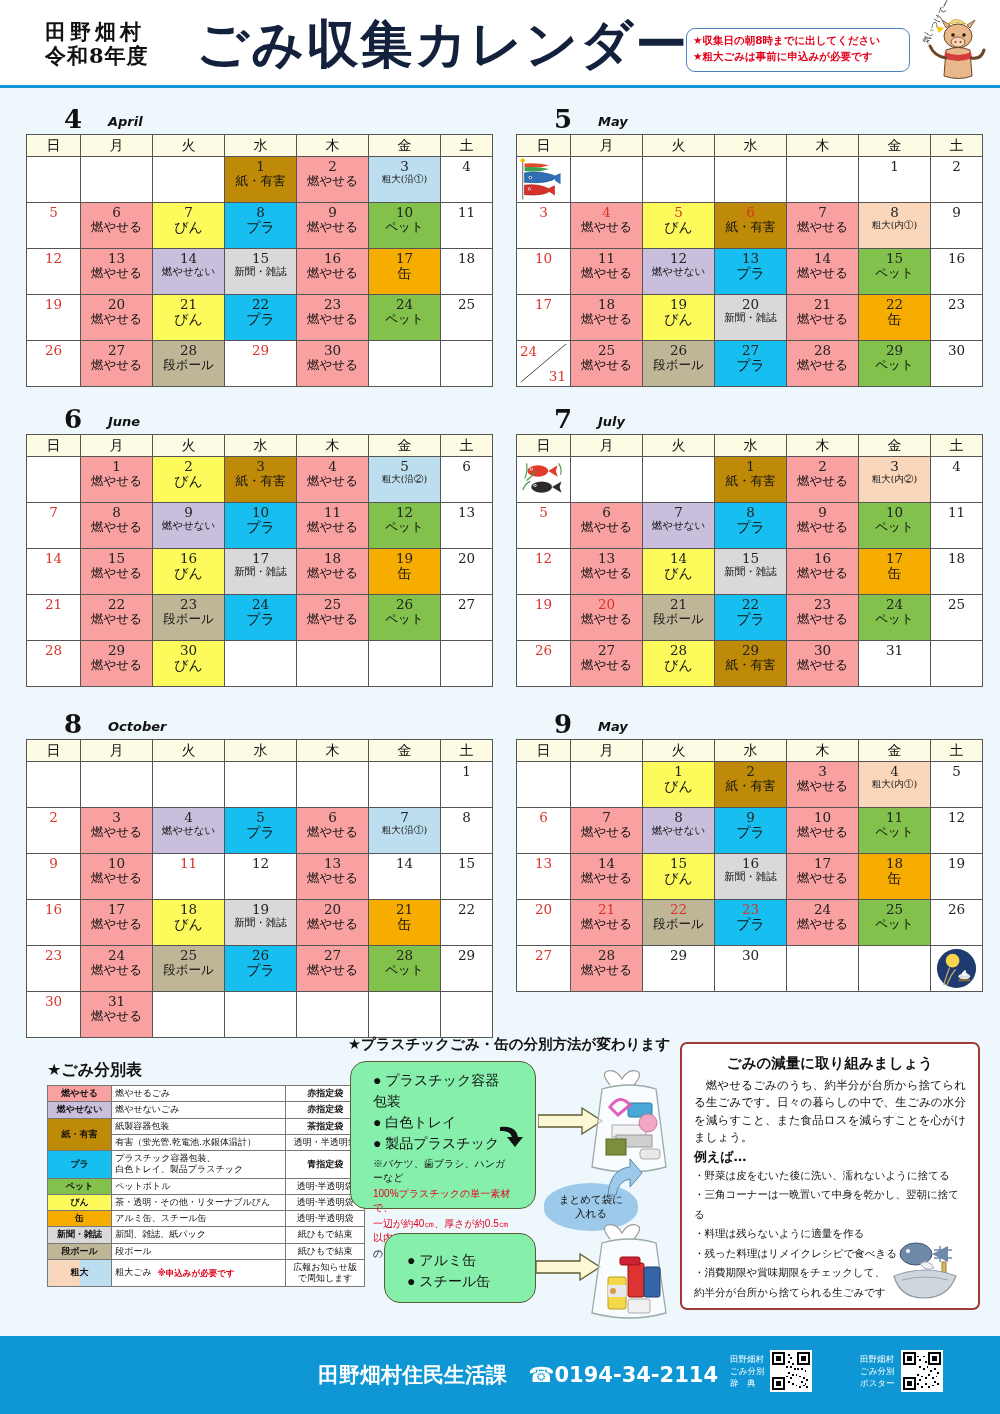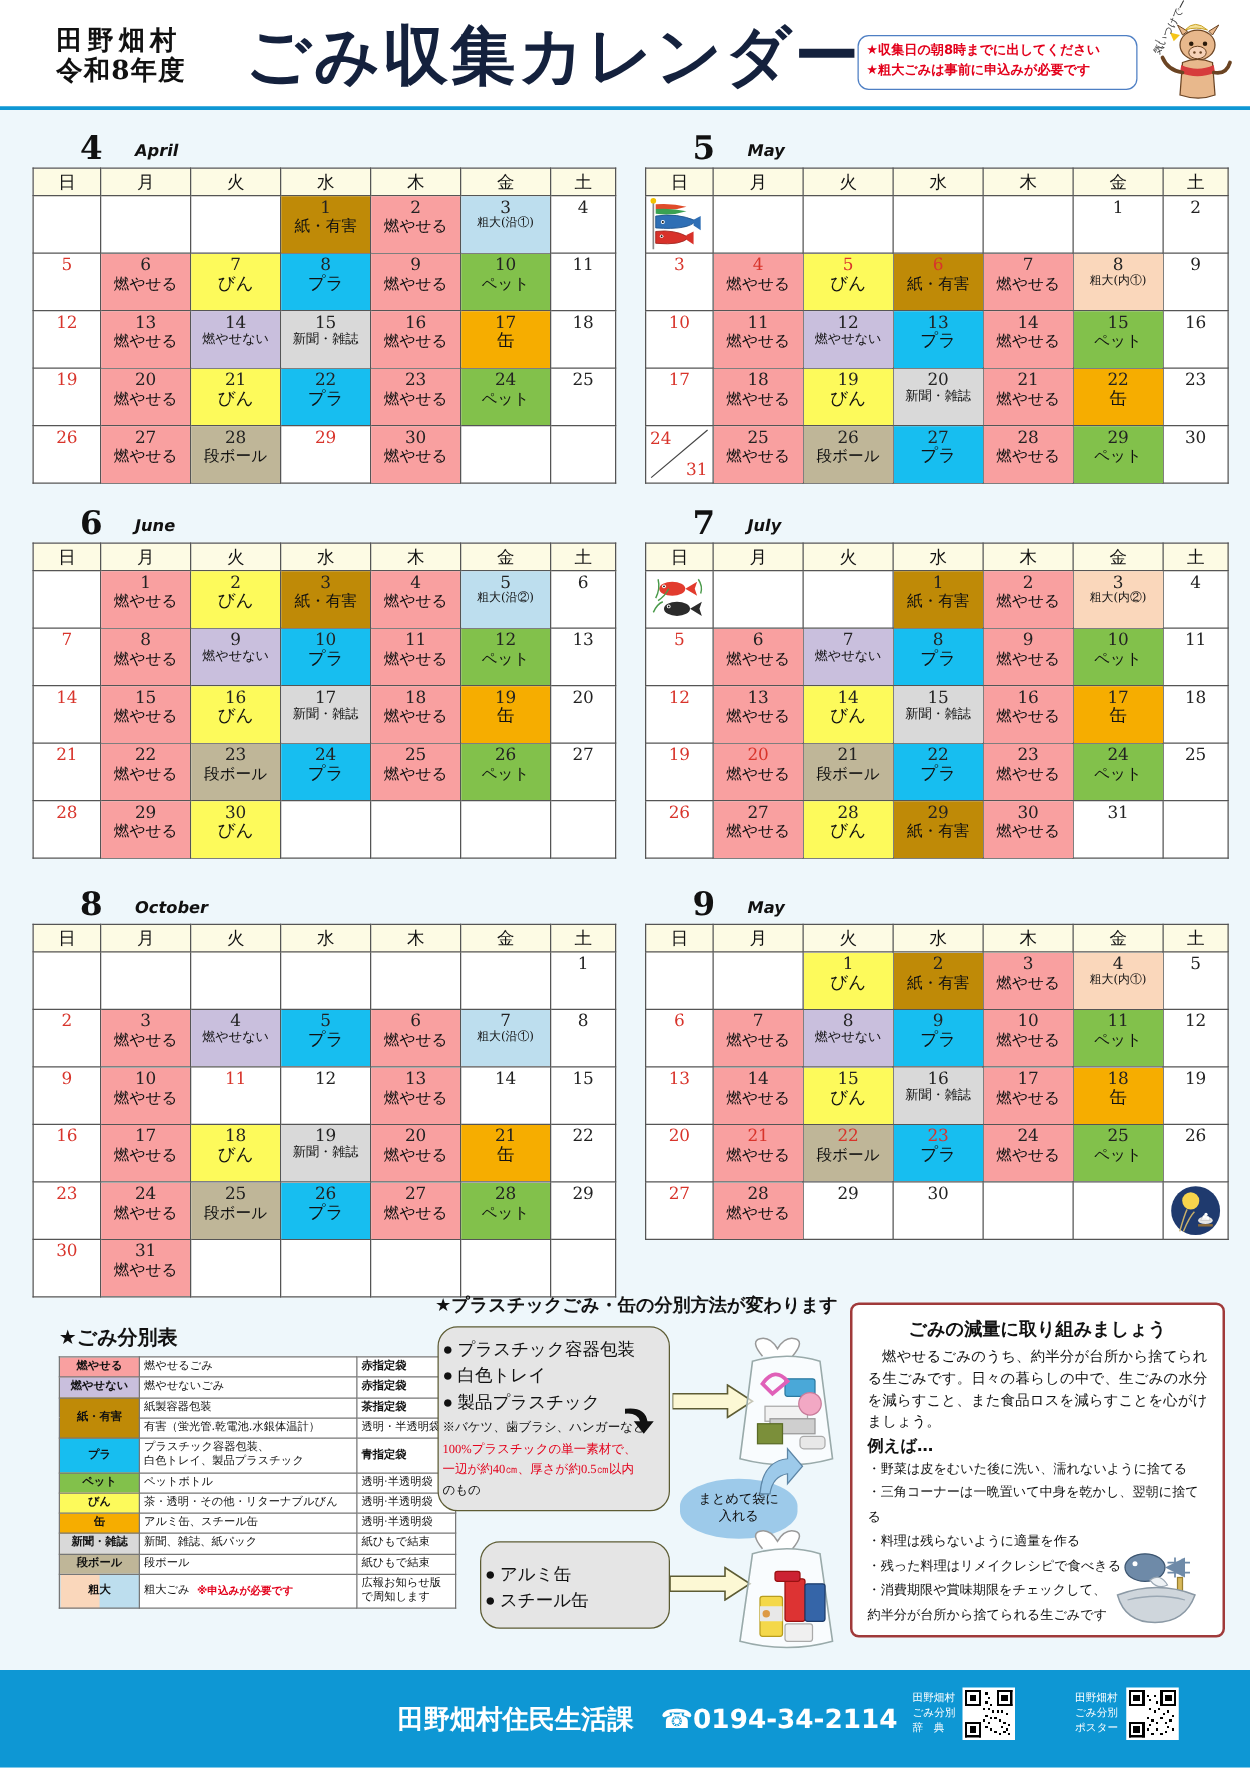--- a/index.html
+++ b/index.html
@@ -153,35 +153,35 @@
     font-size:9px;
     padding:2px 3px;
     font-family:"DejaVu Sans","Liberation Sans",sans-serif;
     color:#111;
     line-height:1.25;
   }
   td.lg-cat {
     width:62px; text-align:center; font-weight:bold; font-size:9.5px;
   }
   td.lg-desc { width:168px; text-align:left; }
-  td.lg-bag  { width:76px; text-align:left; font-size:9px; }
+  td.lg-bag  { width:76px; text-align:center; font-size:9px; }
   .bag-red  { color:#e3001b; font-weight:bold; }
   .bag-brown{ color:#b07b0a; font-weight:bold; }
   .bag-blue { color:#1496e0; font-weight:bold; }
   .cat-sodai-split {
     background:linear-gradient(to right,#fad7bb 0%,#fad7bb 50%,#bddeee 50%,#bddeee 100%);
     font-size:13px;
   }
   .note-red { color:#e3001b; font-size:8.5px; font-weight:bold; }
 
   
   .bubble {
-    background:#e5e5e5; border:1.4px solid #5d5c34; border-radius:16px;
-    padding:8px 3px;
-    font-family:Liberation Serif, serif;
+    background:#86efac; border:1.4px solid #5d5c34; border-radius:16px;
+    padding:8px 22px;
+    font-family:Liberation Sans, sans-serif;
     color:#111;
   }
   .bubble .bl { font-size:14px; line-height:1.5; }
   .bubble .note { font-size:10px; line-height:1.35; margin-top:3px; }
   .callout {
     background:#9dcaea; border-radius:50%/46%;
     text-align:center; font-size:10.5px; color:#111; line-height:1.35;
     padding-top:9px;
     font-family:"DejaVu Sans","Liberation Sans",sans-serif;
   }

